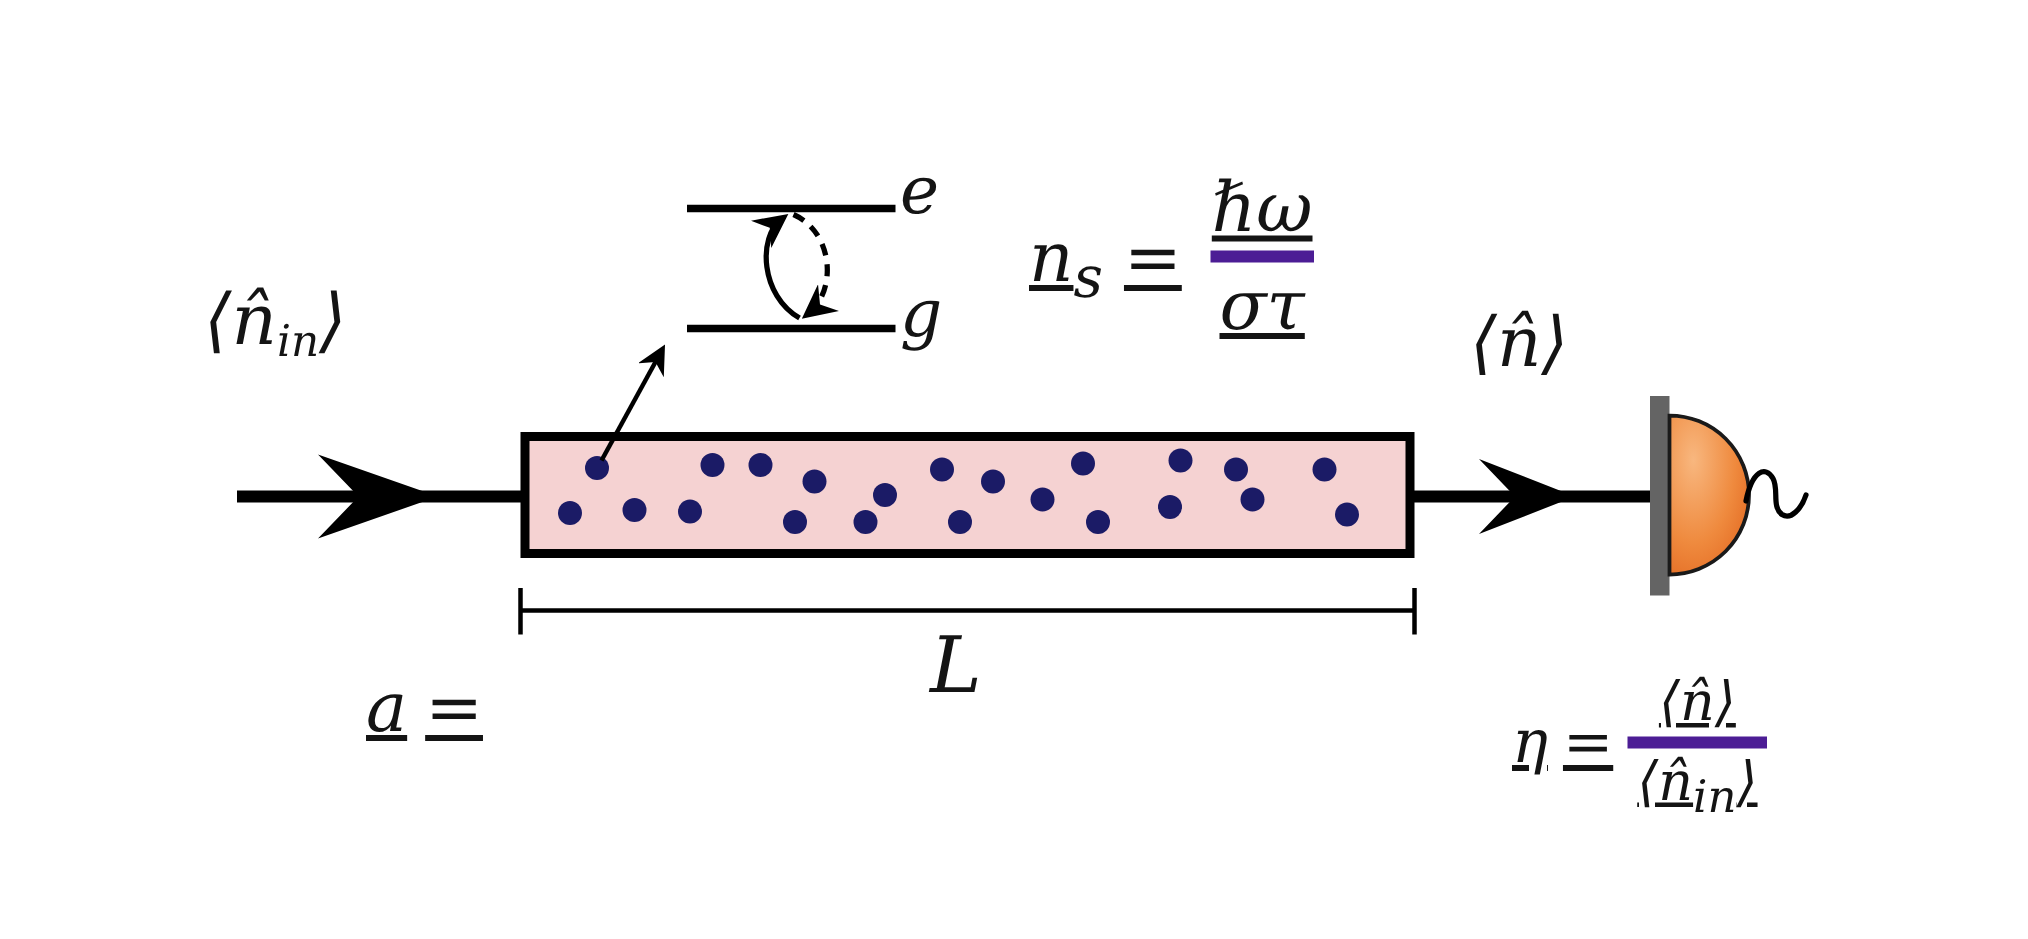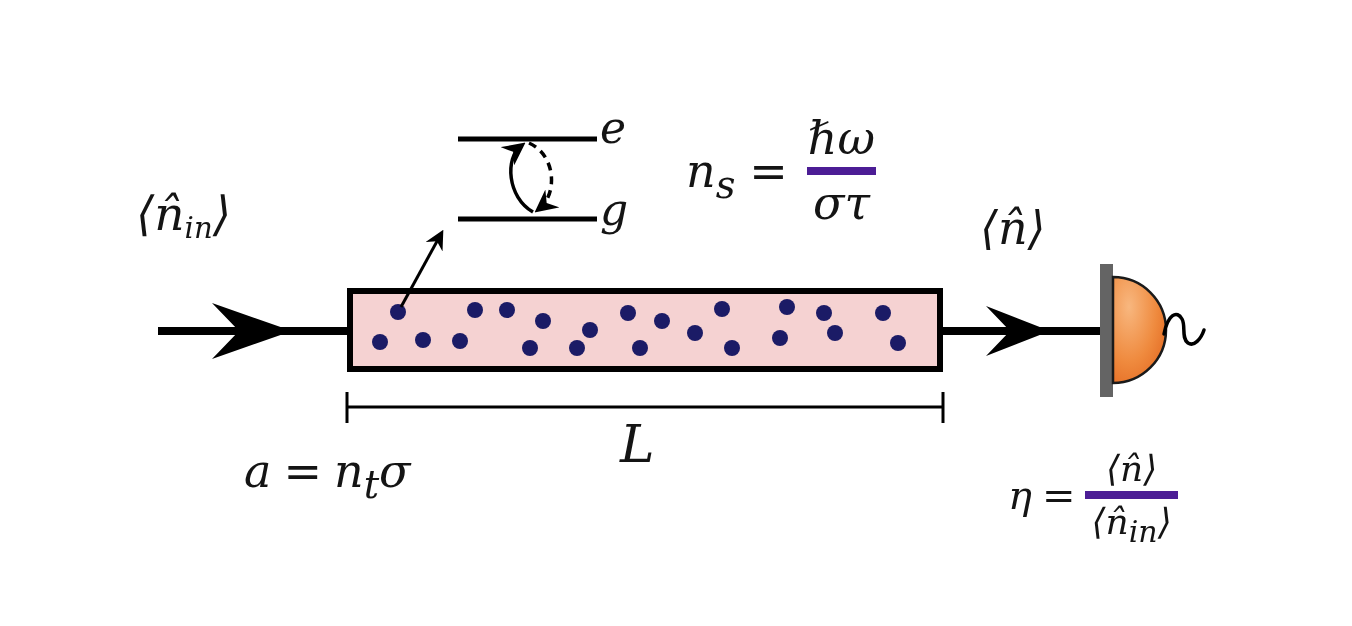--- a/index.html
+++ b/index.html
@@ -5,21 +5,21 @@
   html,body { margin:0; padding:0; background:#ffffff; }
   .canvas {
     position:relative; width:1352px; height:626px; background:#ffffff;
     font-family:"DejaVu Serif", serif; overflow:hidden;
   }
   .layer { position:absolute; left:0; top:0; }
   .lbl { position:absolute; color:#141414; font-style:italic; white-space:nowrap; }
   .lbl sub, .sub { font-size:0.62em; font-style:italic; }
   sub { vertical-align:-0.28em; line-height:0; }
   
-  .eq { position:absolute; display:flex; align-items:center; color:#141414; font-style:italic; }
+  .eq { position:absolute; display:flex; align-items:center; color:#141414; font-style:italic;text-decoration:underline; }
   .eq .piece { white-space:nowrap; }
   .frac { display:inline-flex; flex-direction:column; align-items:center; line-height:1.15; }
   .frac .num { padding:0 6px 2px 6px; }
   .frac .den { border-top:8px solid #4c1d95; padding:2px 6px 0 6px; }
   .eq-sat { left:686px; top:112px; font-size:46px; gap:14px; }
   .eq-abs { left:244px; top:444px; font-size:46px; gap:12px; }
   .eq-eta { left:1008px; top:448px; font-size:40px; gap:10px; }
   .eq-eta .frac { font-size:36px; }
   .lbl-input  { left:136px; top:186px; font-size:47px; }
   .lbl-output { left:980px; top:201px; font-size:46px; }
@@ -106,21 +106,20 @@
     </span>
   </div>
 
   <div class="lbl lbl-output">⟨n̂⟩</div>
 
   <div class="lbl lbl-L">L</div>
 
   <div class="eq eq-abs">
     <span class="piece">a</span>
     <span class="piece">=</span>
-    <span class="piece"><span>n</span><sub>t</sub><span>σ</span></span>
   </div>
 
   <div class="eq eq-eta">
     <span class="piece">η</span>
     <span class="piece">=</span>
     <span class="frac">
       <span class="num">⟨n̂⟩</span>
       <span class="den"><span>⟨n̂</span><sub>in</sub><span>⟩</span></span>
     </span>
   </div>

